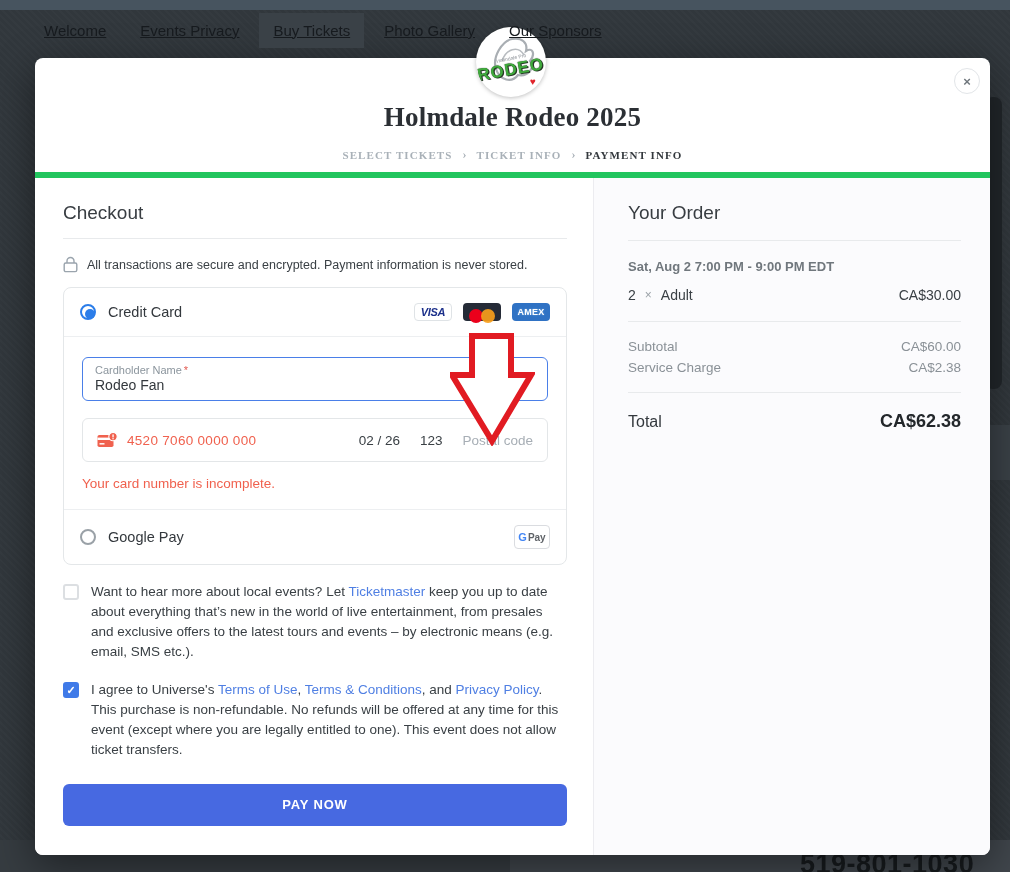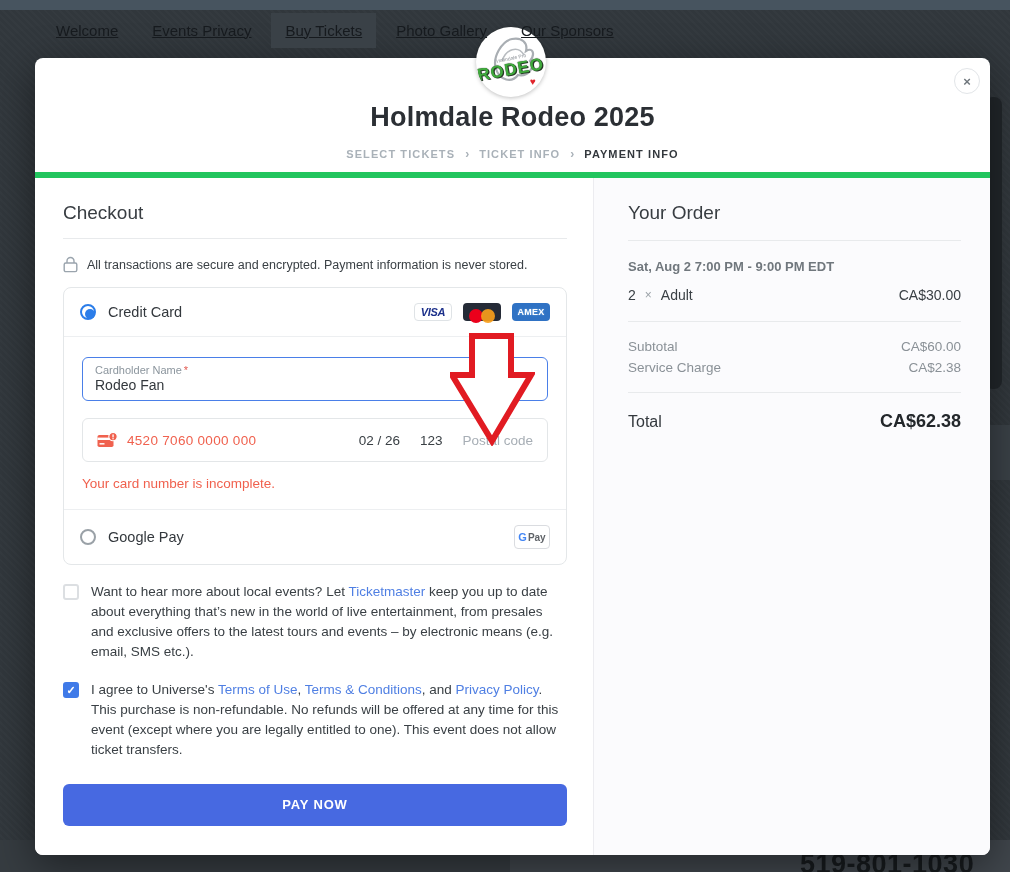--- a/index.html
+++ b/index.html
@@ -10,21 +10,21 @@
     position:relative;
     color:#3a4045;
   }
   
   .bg-texture {
     position:absolute; inset:0;
     background:repeating-linear-gradient(45deg, rgba(255,255,255,0.015) 0 2px, transparent 2px 5px);
     pointer-events:none;
   }
   .top-strip { position:absolute; left:0; top:0; width:1010px; height:10px; background:#47545f; }
-  .nav { position:absolute; left:0; top:10px; width:1010px; height:40px; display:flex; align-items:center; padding-left:56px; gap:34px; }
+  .nav { position:absolute; left:0; top:10px; width:1010px; height:40px; display:flex; align-items:center; padding-left:44px; gap:34px; }
   .nav a { color:#161a1e; text-decoration:underline; font-size:15px; white-space:nowrap; position:relative; z-index:1; }
   .nav .tab-hilite { background:#3a4147; padding:9px 14px; margin:-9px -14px; }
   .bg-scroll-thumb { position:absolute; right:8px; top:97px; width:17px; height:292px; background:#22272b; border-radius:8px; }
   .bg-patch-1 { position:absolute; right:0; top:425px; width:35px; height:55px; background:#3b4248; border-radius:8px 0 0 8px; }
   .bg-bottom-left { position:absolute; left:0; top:840px; width:510px; height:32px; background:#363c41; }
   .bg-bottom-right { position:absolute; left:510px; top:840px; width:500px; height:32px; background:#40464c; }
   .bg-phone { position:absolute; left:800px; top:849px; font-size:27px; font-weight:800; color:#171b1e; letter-spacing:0.5px; }
 
   
   .modal {
@@ -38,21 +38,21 @@
   }
   .logo-scribble { position:absolute; left:6px; top:4px; }
   .logo-line1 { font-size:5px; color:#8d9298; transform:rotate(-12deg); position:relative; z-index:2; margin-top:8px; }
   .logo-line2 { font-size:17px; font-weight:800; color:#3faa3c; text-shadow:0 0 1px #1d2b1d, 1px 1px 0 #2a3a2a; transform:rotate(-10deg); letter-spacing:1px; position:relative; z-index:2; line-height:1; }
   .logo-heart { position:absolute; right:10px; bottom:10px; color:#e0242b; font-size:10px; z-index:3; }
   .modal-close {
     position:absolute; right:10px; top:10px; width:26px; height:26px; border-radius:50%;
     border:1px solid #e2e5e8; background:#fff; color:#6f767c; font-size:13px; font-weight:700;
     display:flex; align-items:center; justify-content:center; cursor:pointer;
   }
-  .modal-header { padding-top:44px; text-align:center; }
+  .modal-header { padding-top:44px; text-align:center;font-family:Liberation Serif, serif; }
   .modal-title { font-size:27px; font-weight:700; color:#2b2f34; letter-spacing:0.2px; }
   .steps { margin-top:14px; display:flex; justify-content:center; align-items:center; gap:10px; font-size:11px; font-weight:700; letter-spacing:1.1px; color:#a9b1b8; }
   .steps .sep { color:#a9b1b8; font-size:12px; letter-spacing:0; }
   .steps .active { color:#33383d; }
   .modal-body { position:absolute; left:0; top:114px; right:0; bottom:0; display:flex; border-top:6px solid #22c55e; border-radius:0 0 8px 8px; overflow:hidden; }
   .col-left { width:558px; padding:24px 26px 0 28px; background:#fff; }
   .col-right { flex:1; background:#fbfbfd; border-left:1px solid #ececf0; padding:24px 29px 0 34px; }
 
   .section-heading { font-size:19px; font-weight:500; color:#383d42; }
   .rule { border:none; border-top:1px solid #e8eaec; margin:14px 0 0 0; }

